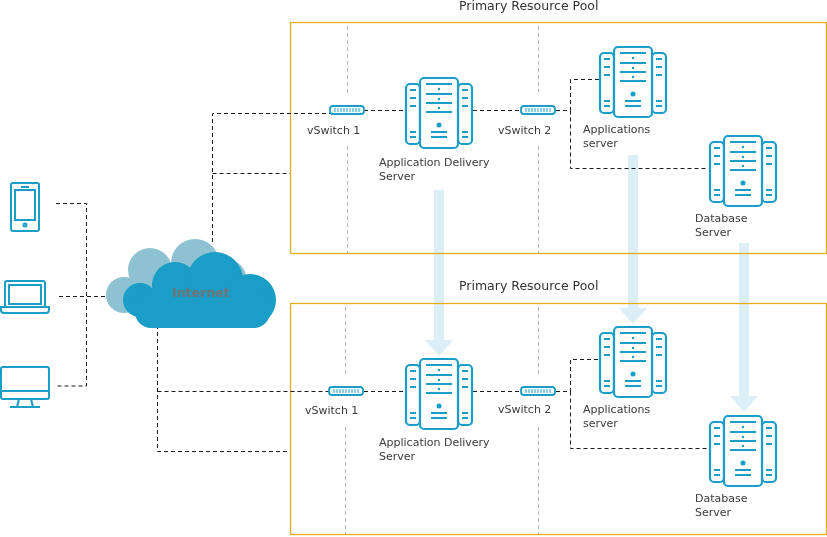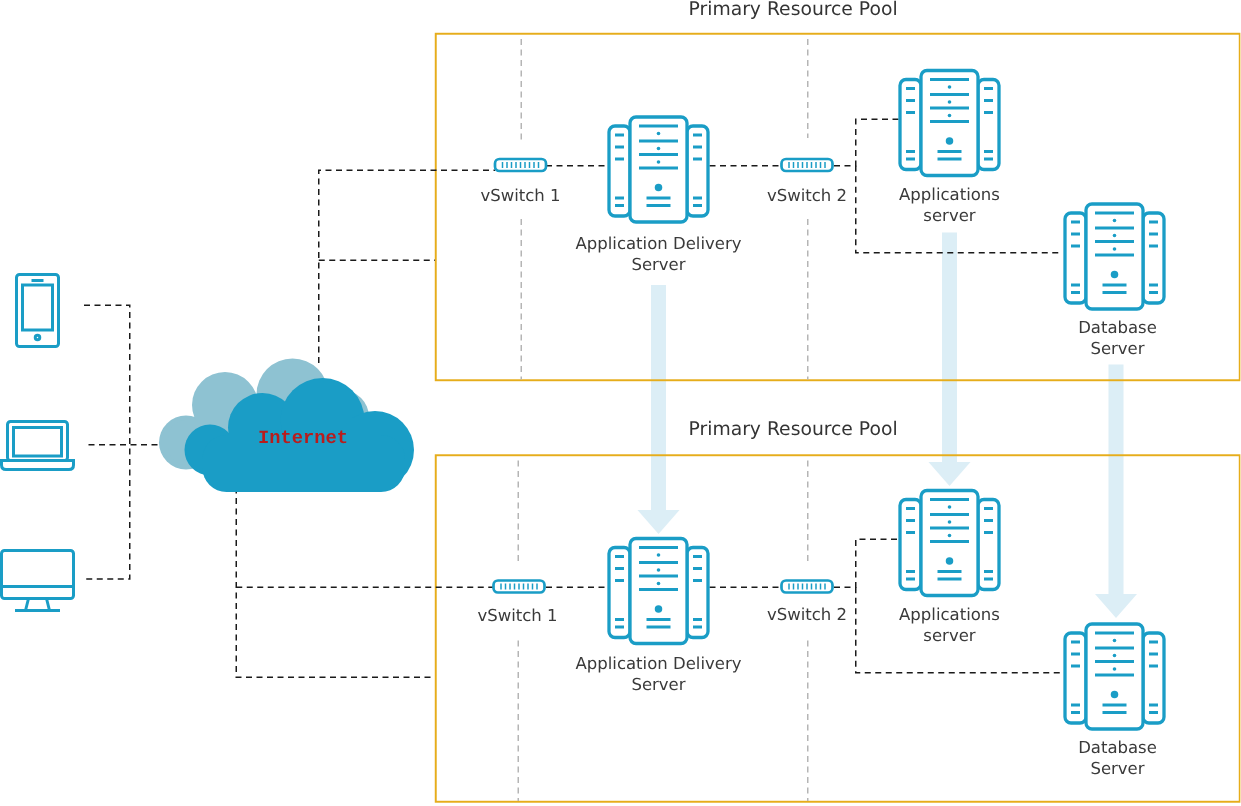--- a/index.html
+++ b/index.html
@@ -1,20 +1,20 @@
 <!DOCTYPE html>
 <html><head>
 <meta charset="utf-8">
 <style>
   html,body{margin:0;padding:0;background:#fff;}
   body{width:827px;height:537px;position:relative;overflow:hidden;font-family:"DejaVu Sans","Liberation Sans",sans-serif;color:#333;}
   svg{position:absolute;left:0;top:0;}
-  .lbl{position:absolute;font-size:11px;color:#3a3a3a;text-align:center;line-height:14px;white-space:nowrap;}
+  .lbl{position:absolute;font-size:11px;color:#3a3a3a;line-height:14px;white-space:nowrap;}
   .title{position:absolute;font-size:12.5px;color:#333;white-space:nowrap;}
-  .cloud-label{position:absolute;font-size:12.5px;font-weight:bold;color:#b91c1c;font-family:Liberation Mono, monospace;}
+  .cloud-label{position:absolute;font-size:12.5px;font-weight:bold;color:#737373;}
 </style>
 </head>
 <body>
 
 <svg width="827" height="537" viewBox="0 0 827 537">
   <defs>
     <g id="server">
       <rect x="-33" y="-26" width="14" height="60" rx="4" fill="#fff" stroke="#1a9dc6" stroke-width="2.2"></rect>
       <rect x="19" y="-26" width="14" height="60" rx="4" fill="#fff" stroke="#1a9dc6" stroke-width="2.2"></rect>
       <rect x="-19" y="-32" width="38" height="70" rx="4" fill="#fff" stroke="#1a9dc6" stroke-width="2.2"></rect>

